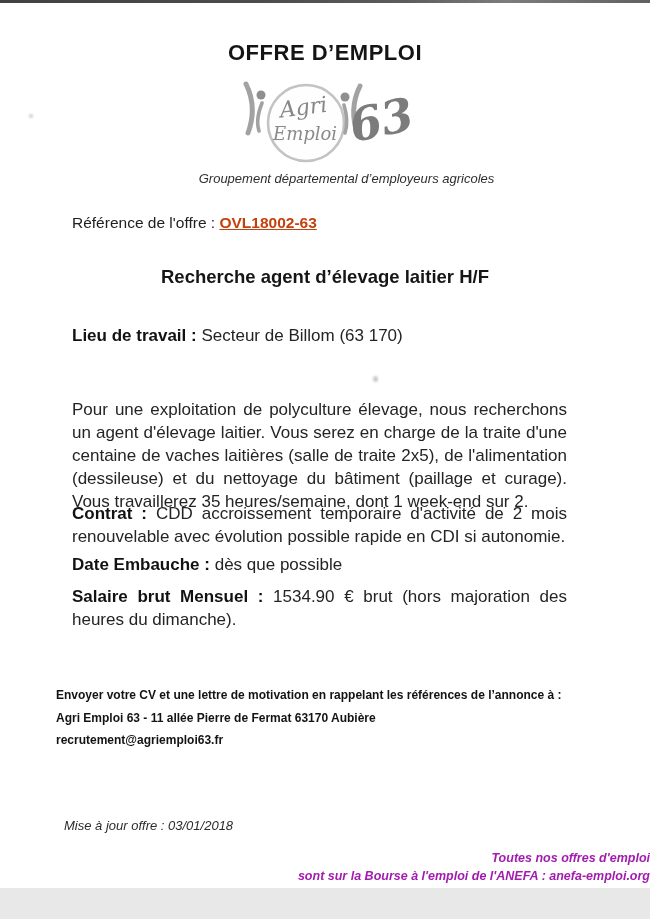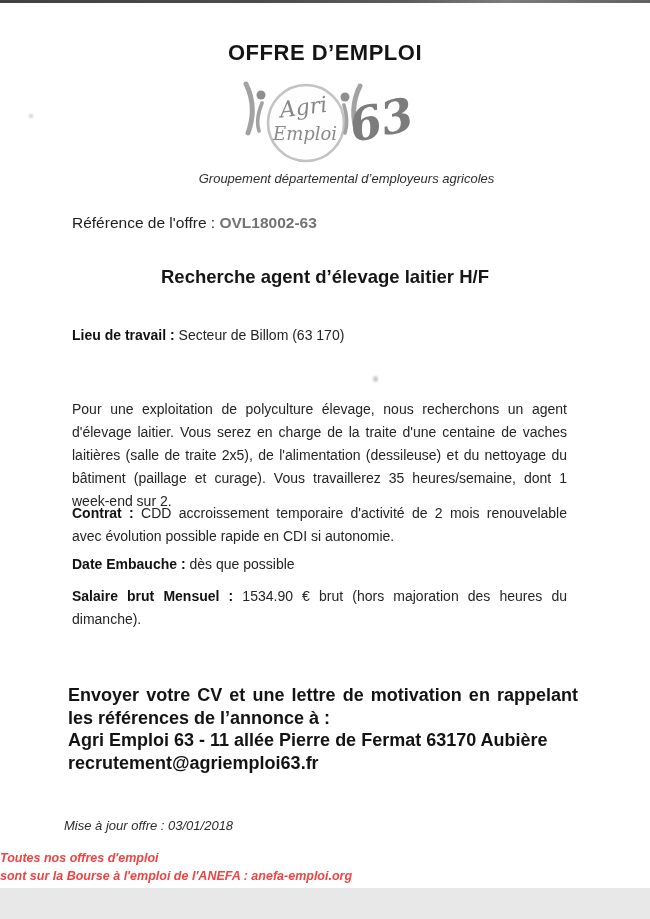--- a/index.html
+++ b/index.html
@@ -39,55 +39,55 @@
     text-align:center; font-style:italic;
     font-size:13px; color:#2e2e2e;
   }
   .org-sub-1 { top:171px;padding-left:43px; }
   .org-sub-2 { top:177px; }
 
   .ref-line {
     position:absolute; top:214px; left:72px; right:72px;
     font-size:15.5px; color:#202020;
   }
-  .ref-line b { color:#737373; }
+  .ref-line b { color:#c2410c;text-decoration:underline; }
 
   .job-title {
     position:absolute; top:266px; left:0; right:0; margin:0;
     text-align:center; font-size:18.5px; font-weight:bold; color:#161616;
   }
 
   .body-line, .body-para {
     position:absolute; left:72px; right:83px;
-    font-size:14px; line-height:23px; color:#242424;
+    font-size:17px; line-height:23px; color:#242424;
   }
   .body-para { text-align:justify; }
   .body-line b, .body-para b { color:#121212; }
 
   .loc-line   { top:324px; }
   .poste-label{ top:374px; font-weight:bold; color:#121212; }
   .poste-body { top:398px; }
   .contrat-para { top:502px; }
   .date-line  { top:553px; }
   .salaire-para { top:585px; }
 
   .apply-block {
-    position:absolute; top:684px; left:68px; right:72px;
-    font-size:18px; font-weight:bold; line-height:22.5px; color:#131313;
+    position:absolute; top:684px; left:56px; right:72px;
+    font-size:12px; font-weight:bold; line-height:22.5px; color:#131313;
   }
   .apply-intro { text-align:justify; }
 
   .updated-line {
     position:absolute; top:818px; left:64px;
     font-size:13px; font-style:italic; color:#2b2b2b;
   }
   .doc-footer {
     position:absolute; top:849px; left:0; right:0;
-    text-align:left; font-size:12.5px; line-height:18px;
-    font-weight:bold; font-style:italic; color:#ef4444;
+    text-align:right; font-size:12.5px; line-height:18px;
+    font-weight:bold; font-style:italic; color:#a21caf;
   }
   .logo-script { font-family:"DejaVu Serif","Liberation Serif",serif; font-style:italic; }
 </style>
 </head>
 <body>
 
 <div class="page">
 
   <div class="scan-top-line"></div>
   <div class="scan-smudge smudge-1"></div>

